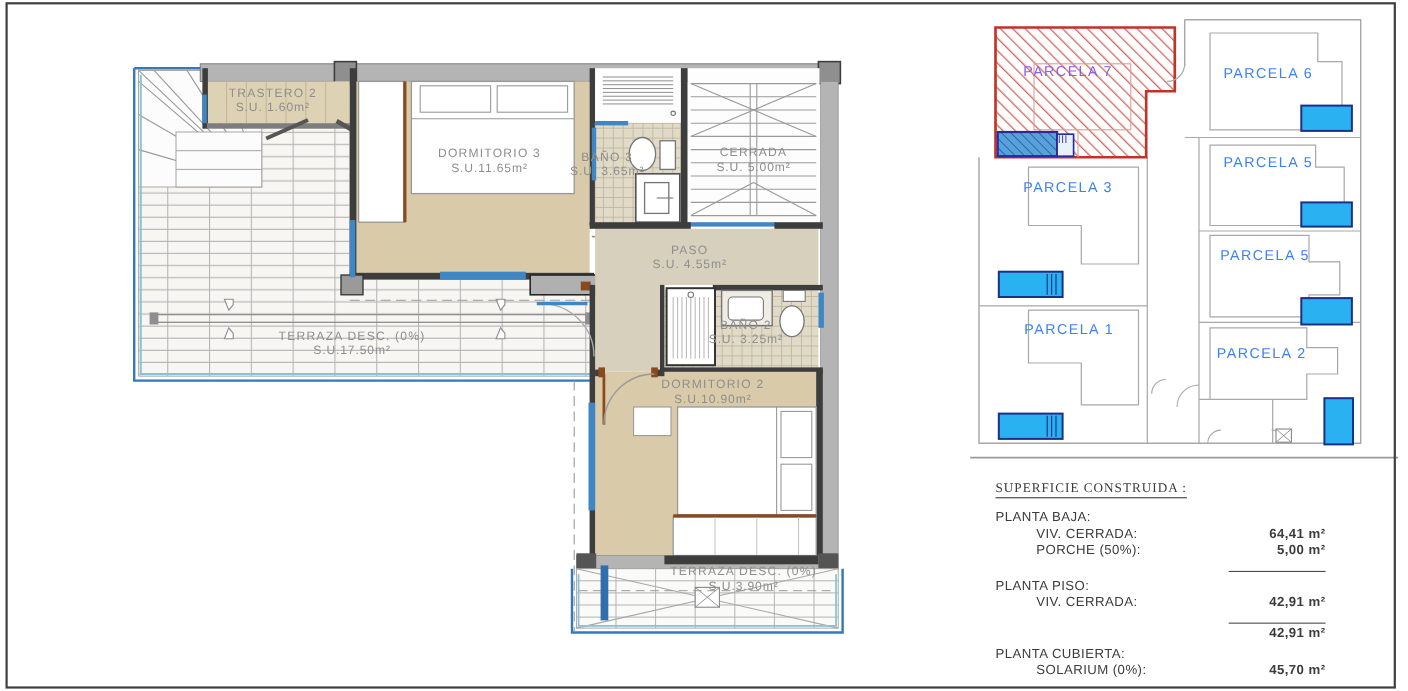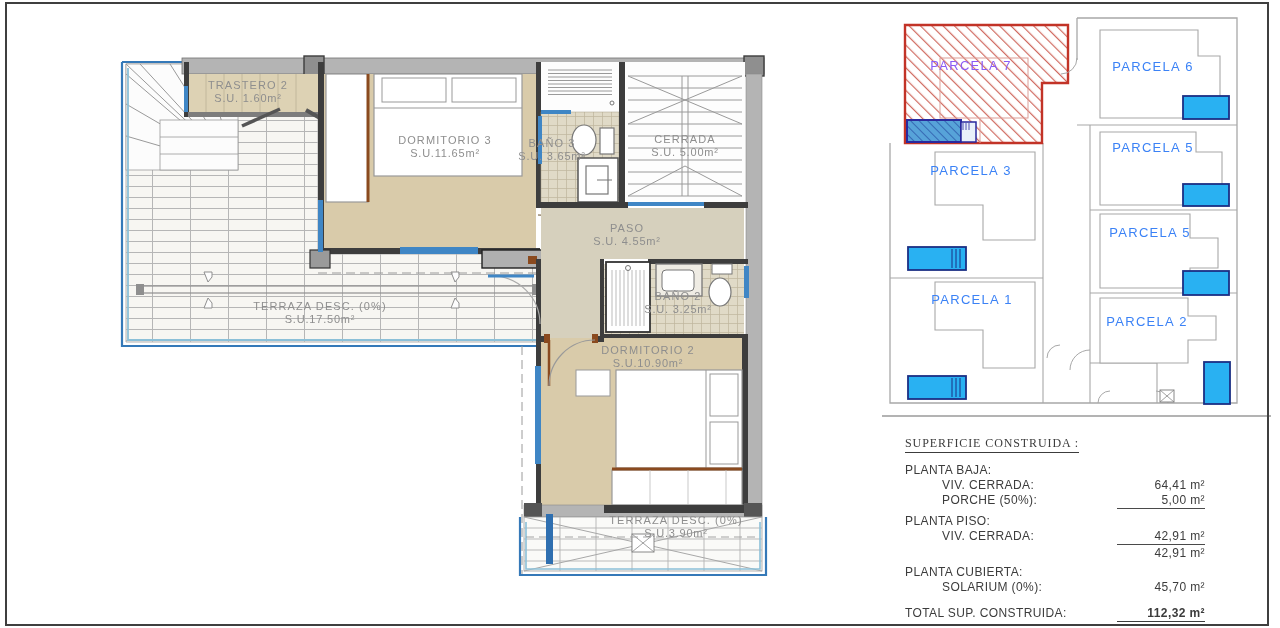--- a/index.html
+++ b/index.html
@@ -14,22 +14,22 @@
   .parcel{position:absolute;transform:translate(-50%,-50%);color:#3b82f6;
           font-size:13px;letter-spacing:1.3px;white-space:nowrap;}
   .parcel.red{color:#8b5cf6;}
   .table{position:absolute;left:905px;top:437px;width:300px;color:#3c3c3c;
          font-size:12px;line-height:13px;letter-spacing:.4px;}
   .t-title{display:inline-block;border-bottom:1.3px solid #3c3c3c;
            padding-bottom:2px;margin-bottom:9px;letter-spacing:.9px;font-family:Liberation Serif, serif;}
   .row{display:flex;align-items:baseline;margin-top:2px;justify-content:center;}
   .row .lab{flex:1;}
   .row.ind .lab{padding-left:37px;}
-  .row .val{width:88px;text-align:right;}
-  .row.sum .val{border-bottom:1.3px solid #4a4a4a;padding-bottom:1px;}
+  .row .val{width:88px;text-align:right;font-weight:bold;}
+  .row.sum .val{border-bottom:1.3px solid #4a4a4a;padding-bottom:12px;}
   .row.gap{margin-top:6px;}
   .row.total{margin-top:13px;}
   .row.total .val{font-weight:bold;border-bottom:1.6px solid #3c3c3c;padding-bottom:1px;}
 </style>
 </head>
 <body>
 
 <div class="page">
 
   <svg class="drawing" width="1280" height="628" viewBox="0 0 1280 628">

